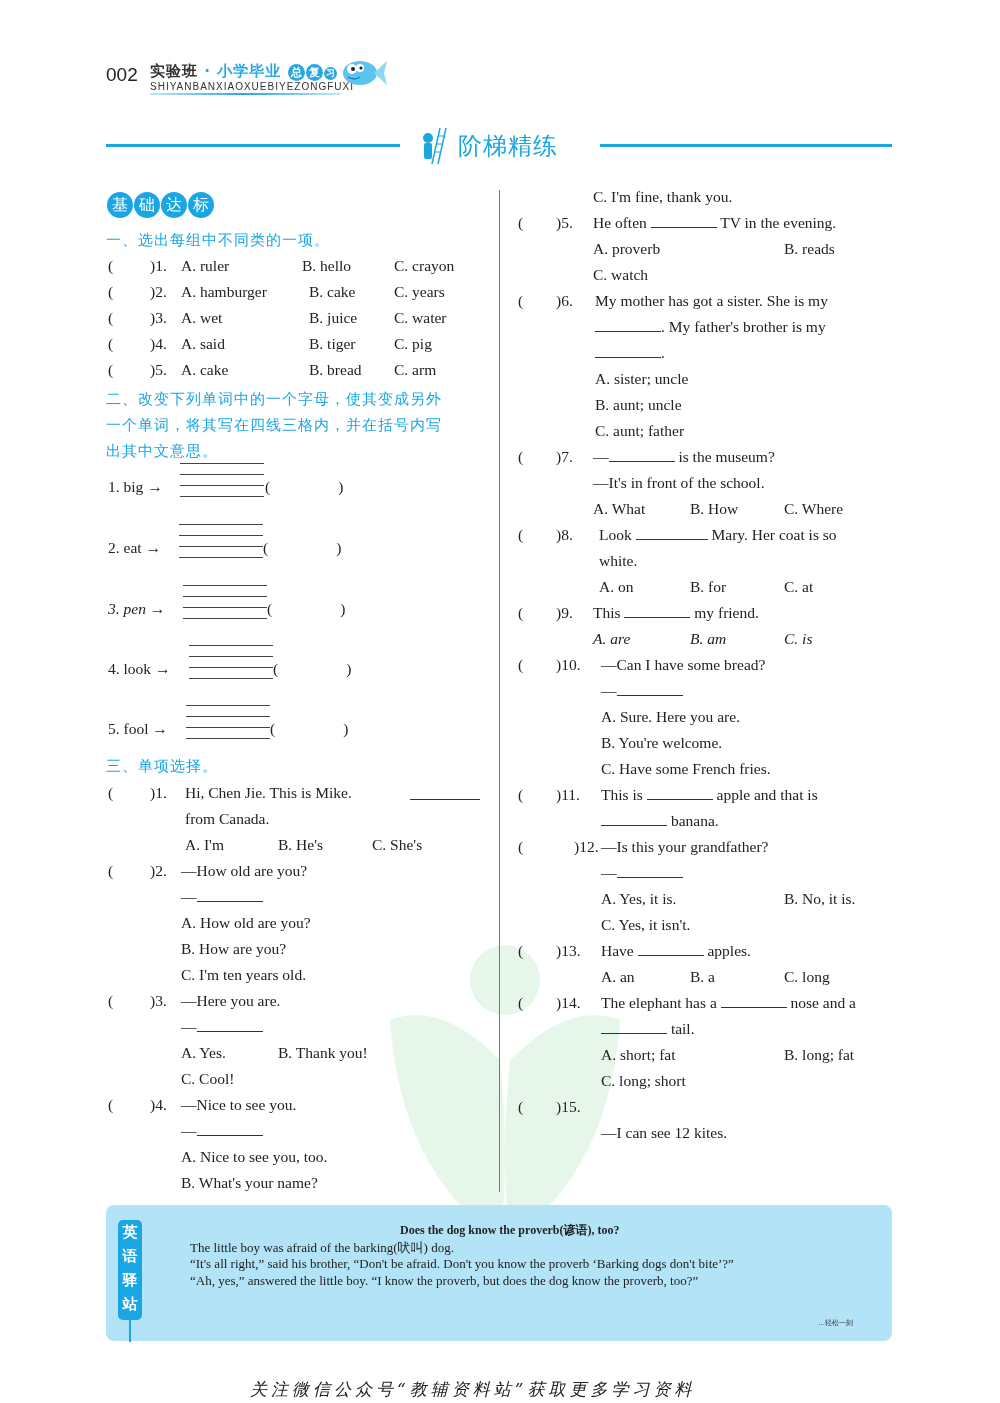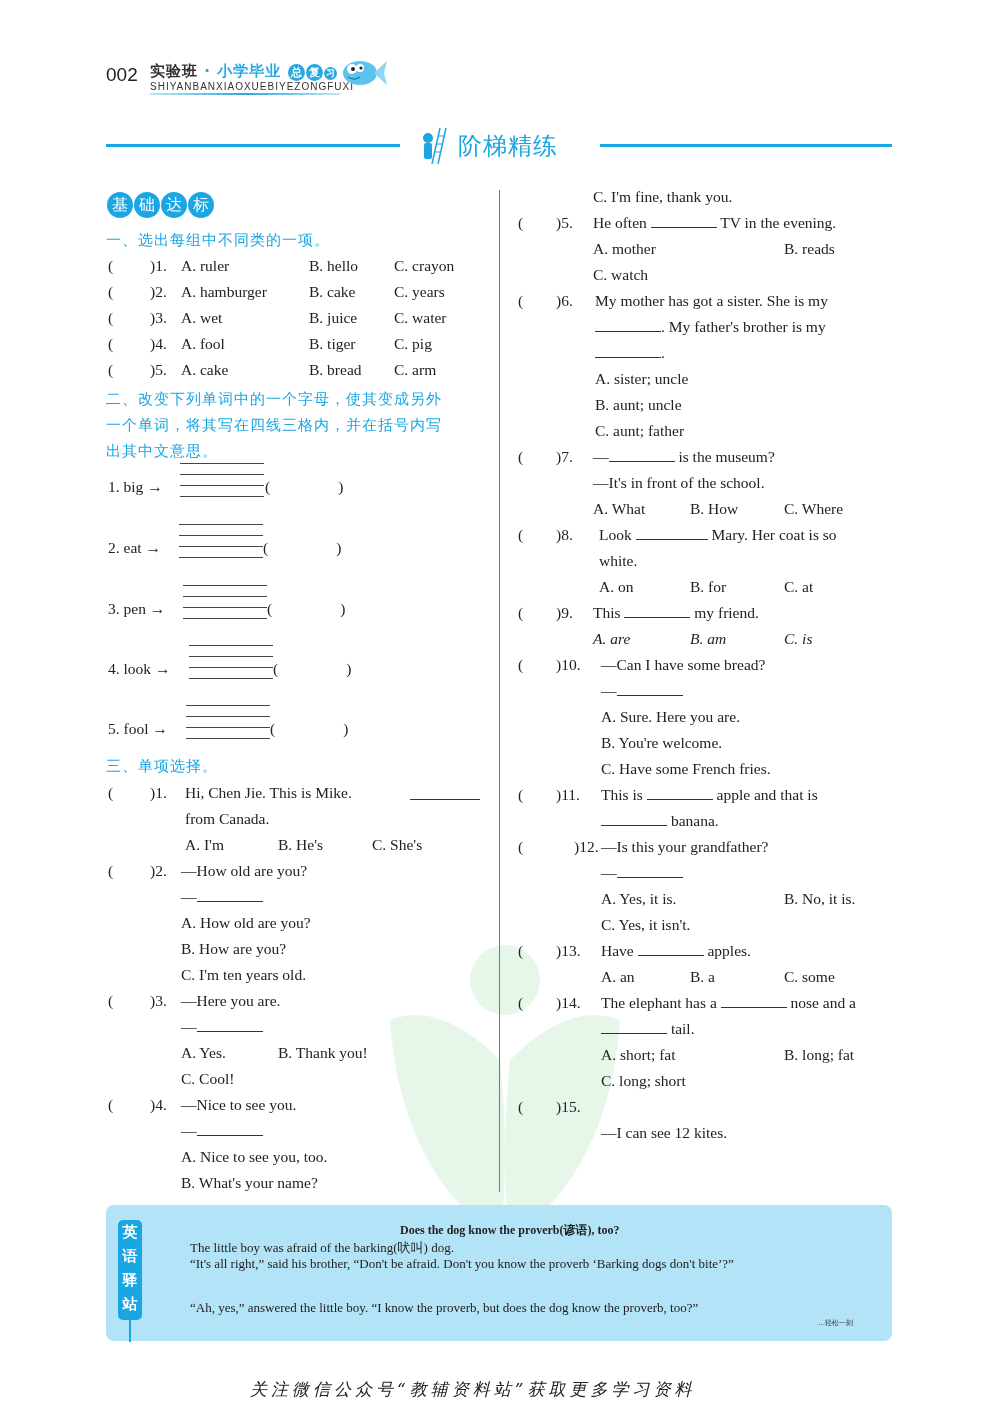--- a/index.html
+++ b/index.html
@@ -86,41 +86,41 @@
   <span>标</span>
 </div>
 
 <div class="abs section-title" style="left:106px;top:231px;">一、选出每组中不同类的一项。</div>
 
 <div class="abs" style="left:108px;top:253px;width:385px;">
   <div class="q" style="position:relative;height:26px;">
     <span style="position:absolute;left:0">(</span>
     <span style="position:absolute;left:42px">)<span>1.</span></span>
     <span style="position:absolute;left:73px">A.  ruler</span>
-    <span style="position:absolute;left:201px">B.  hello</span>
+    <span style="position:absolute;left:194px">B.  hello</span>
     <span style="position:absolute;left:286px">C.  crayon</span>
   </div>
   <div class="q" style="position:relative;height:26px;">
     <span style="position:absolute;left:0">(</span>
     <span style="position:absolute;left:42px">)<span>2.</span></span>
     <span style="position:absolute;left:73px">A.  hamburger</span>
     <span style="position:absolute;left:201px">B.  cake</span>
     <span style="position:absolute;left:286px">C.  years</span>
   </div>
   <div class="q" style="position:relative;height:26px;">
     <span style="position:absolute;left:0">(</span>
     <span style="position:absolute;left:42px">)<span>3.</span></span>
     <span style="position:absolute;left:73px">A.  wet</span>
     <span style="position:absolute;left:201px">B.  juice</span>
     <span style="position:absolute;left:286px">C.  water</span>
   </div>
   <div class="q" style="position:relative;height:26px;">
     <span style="position:absolute;left:0">(</span>
     <span style="position:absolute;left:42px">)<span>4.</span></span>
-    <span style="position:absolute;left:73px">A.  fool</span>
+    <span style="position:absolute;left:73px">A.  said</span>
     <span style="position:absolute;left:201px">B.  tiger</span>
     <span style="position:absolute;left:286px">C.  pig</span>
   </div>
   <div class="q" style="position:relative;height:26px;">
     <span style="position:absolute;left:0">(</span>
     <span style="position:absolute;left:42px">)<span>5.</span></span>
     <span style="position:absolute;left:73px">A.  cake</span>
     <span style="position:absolute;left:201px">B.  bread</span>
     <span style="position:absolute;left:286px">C.  arm</span>
   </div>
@@ -143,21 +143,21 @@
 
 <div class="abs q" style="left:108px;top:535px;">2.  eat →</div>
 <div class="abs grid4" style="left:179px;top:524px;">
     <div></div>
     <div></div>
     <div></div>
     <div></div>
   </div>
 <div class="abs q" style="left:263px;top:535px;">(<span style="display:inline-block;width:68px"></span>)</div>
 
-<div class="abs q" style="left:108px;top:596px;">3.  pen →</div>
+<div class="abs q" style="left:108px;top:596px;font-style:italic;">3.  pen →</div>
 <div class="abs grid4" style="left:183px;top:585px;">
     <div></div>
     <div></div>
     <div></div>
     <div></div>
   </div>
 <div class="abs q" style="left:267px;top:596px;">(<span style="display:inline-block;width:68px"></span>)</div>
 
 <div class="abs q" style="left:108px;top:656px;">4.  look →</div>
 <div class="abs grid4" style="left:189px;top:645px;">
@@ -226,21 +226,21 @@
 
 <div class="abs" style="left:518px;top:184px;width:380px;">
   <div class="q" style="padding-left:75px;height:26px;">C.  I'm fine, thank you.</div>
 
   <div class="q" style="position:relative;height:26px;">
     <span style="position:absolute;left:0">(</span>
     <span style="position:absolute;left:38px">)5.</span>
     <span style="position:absolute;left:75px"><span>He often</span> <span class="blank" style="width:66px"></span> <span>TV in the evening.</span></span>
   </div>
   <div class="q" style="position:relative;height:26px;">
-    <span style="position:absolute;left:75px">A.  mother</span>
+    <span style="position:absolute;left:75px">A.  proverb</span>
     <span style="position:absolute;left:266px">B.  reads</span>
   </div>
   <div class="q" style="padding-left:75px;height:26px;">C.  watch</div>
 
   <div class="q" style="position:relative;height:26px;">
     <span style="position:absolute;left:0">(</span>
     <span style="position:absolute;left:38px">)6.</span>
     <span style="position:absolute;left:77px">My mother has got a sister.  She is my</span>
   </div>
   <div class="q" style="padding-left:77px;height:26px;"><span class="blank" style="width:66px"></span><span>.  My father's brother is my</span></div>
@@ -314,21 +314,21 @@
   <div class="q" style="padding-left:83px;height:26px;">C.  Yes, it isn't.</div>
 
   <div class="q" style="position:relative;height:26px;">
     <span style="position:absolute;left:0">(</span>
     <span style="position:absolute;left:38px">)13.</span>
     <span style="position:absolute;left:83px"><span>Have</span> <span class="blank" style="width:66px"></span> <span>apples.</span></span>
   </div>
   <div class="q" style="position:relative;height:26px;">
     <span style="position:absolute;left:83px">A.  an</span>
     <span style="position:absolute;left:172px">B.  a</span>
-    <span style="position:absolute;left:266px">C.  some</span>
+    <span style="position:absolute;left:266px">C.  long</span>
   </div>
 
   <div class="q" style="position:relative;height:26px;">
     <span style="position:absolute;left:0">(</span>
     <span style="position:absolute;left:38px">)14.</span>
     <span style="position:absolute;left:83px"><span>The elephant has a</span> <span class="blank" style="width:66px"></span> <span>nose and a</span></span>
   </div>
   <div class="q" style="padding-left:83px;height:26px;"><span class="blank" style="width:66px"></span> <span>tail.</span></div>
   <div class="q" style="position:relative;height:26px;">
     <span style="position:absolute;left:83px">A.  short; fat</span>
@@ -347,16 +347,16 @@
 <div class="abs story-tag">
   <div>英</div>
   <div>语</div>
   <div>驿</div>
   <div>站</div>
 </div>
 <div class="abs story-stem"></div>
 <div class="abs story-title">Does the dog know the proverb(谚语), too?</div>
 <div class="abs story-line" style="top:1239px;">The little boy was afraid of the barking(吠叫) dog.</div>
 <div class="abs story-line" style="top:1256px;">“It's all right,” said his brother, “Don't be afraid.  Don't you know the proverb ‘Barking dogs don't bite’?”</div>
-<div class="abs story-line" style="top:1273px;margin-top:27px;">“Ah, yes,” answered the little boy.  “I know the proverb, but does the dog know the proverb, too?”</div>
+<div class="abs story-line" style="top:1273px;">“Ah, yes,” answered the little boy.  “I know the proverb, but does the dog know the proverb, too?”</div>
 <div class="abs story-src">…轻松一刻</div>
 
 <div class="abs footer">关注微信公众号“教辅资料站”获取更多学习资料</div>
 
 </body></html>

